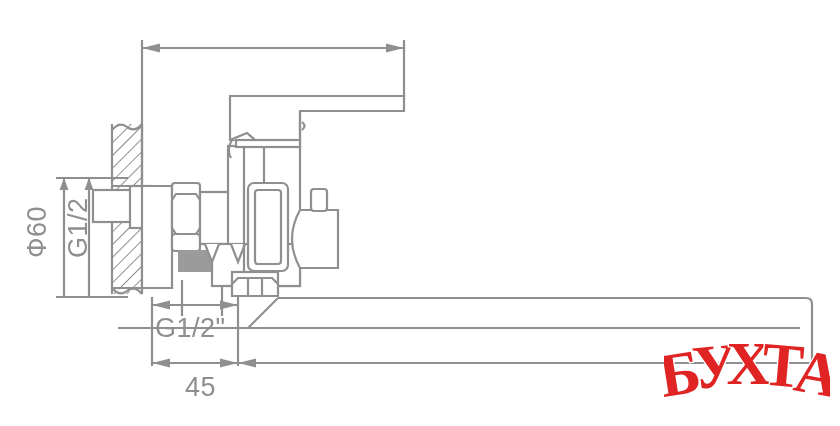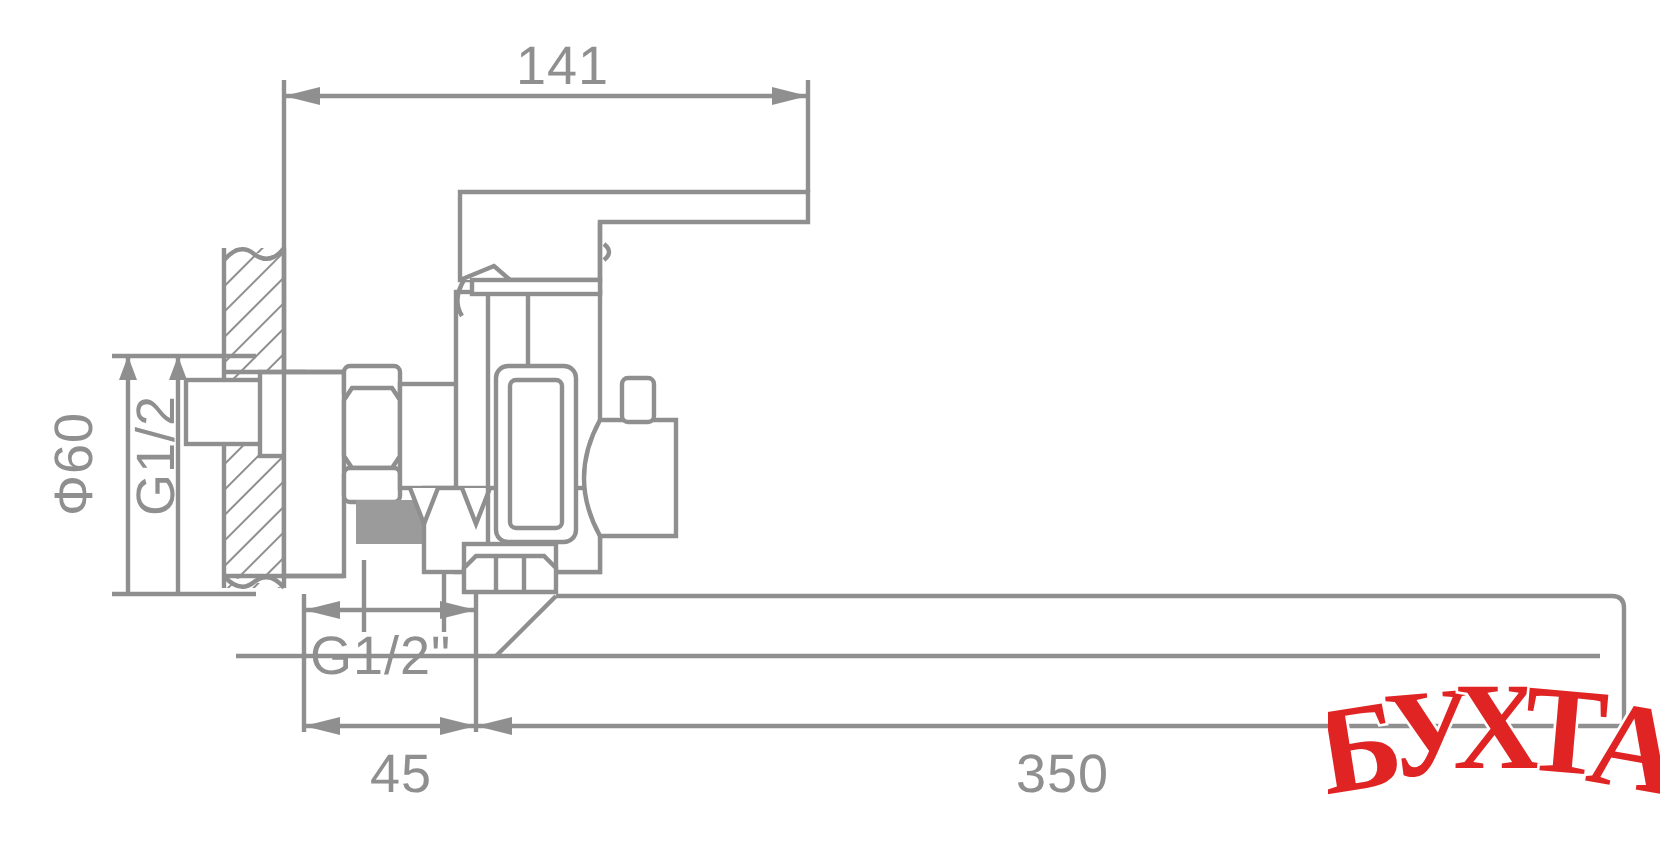--- a/index.html
+++ b/index.html
@@ -204,26 +204,24 @@
 
     <g stroke="#8f8f8f" stroke-width="2.2" fill="none">
       <path d="M278 298 L806 298 Q812 298 812 304 L812 335"></path>
       <path d="M248 328 L800 328"></path>
       <path d="M278 298 L248 328"></path>
       <line x1="118" y1="328" x2="248" y2="328"></line>
     </g>
 
   </svg>
 
-  <div class="dim-text" id="dim-141">141</div>
   <div class="dim-text vert-text" id="dim-phi60">Ф60</div>
   <div class="dim-text vert-text" id="dim-g12-left">G1/2</div>
   <div class="dim-text" id="dim-g12-bottom">G1/2"</div>
   <div class="dim-text" id="dim-45">45</div>
-  <div class="dim-text" id="dim-350">350</div>
 
   <svg id="logo" viewBox="0 0 166 82">
     <g font-family="'Liberation Serif', serif" font-weight="700" font-size="62" fill="#e02424" stroke="#ffffff" stroke-width="2.6" paint-order="stroke" text-anchor="middle">
       <text x="19" y="68" transform="rotate(-9 19 68)">Б</text>
       <text x="53" y="61" transform="rotate(-5 53 61)">У</text>
       <text x="85" y="58" transform="rotate(0 85 58)">Х</text>
       <text x="117" y="60" transform="rotate(5 117 60)">Т</text>
       <text x="150" y="68" transform="rotate(10 150 68)">А</text>
     </g>
   </svg>

